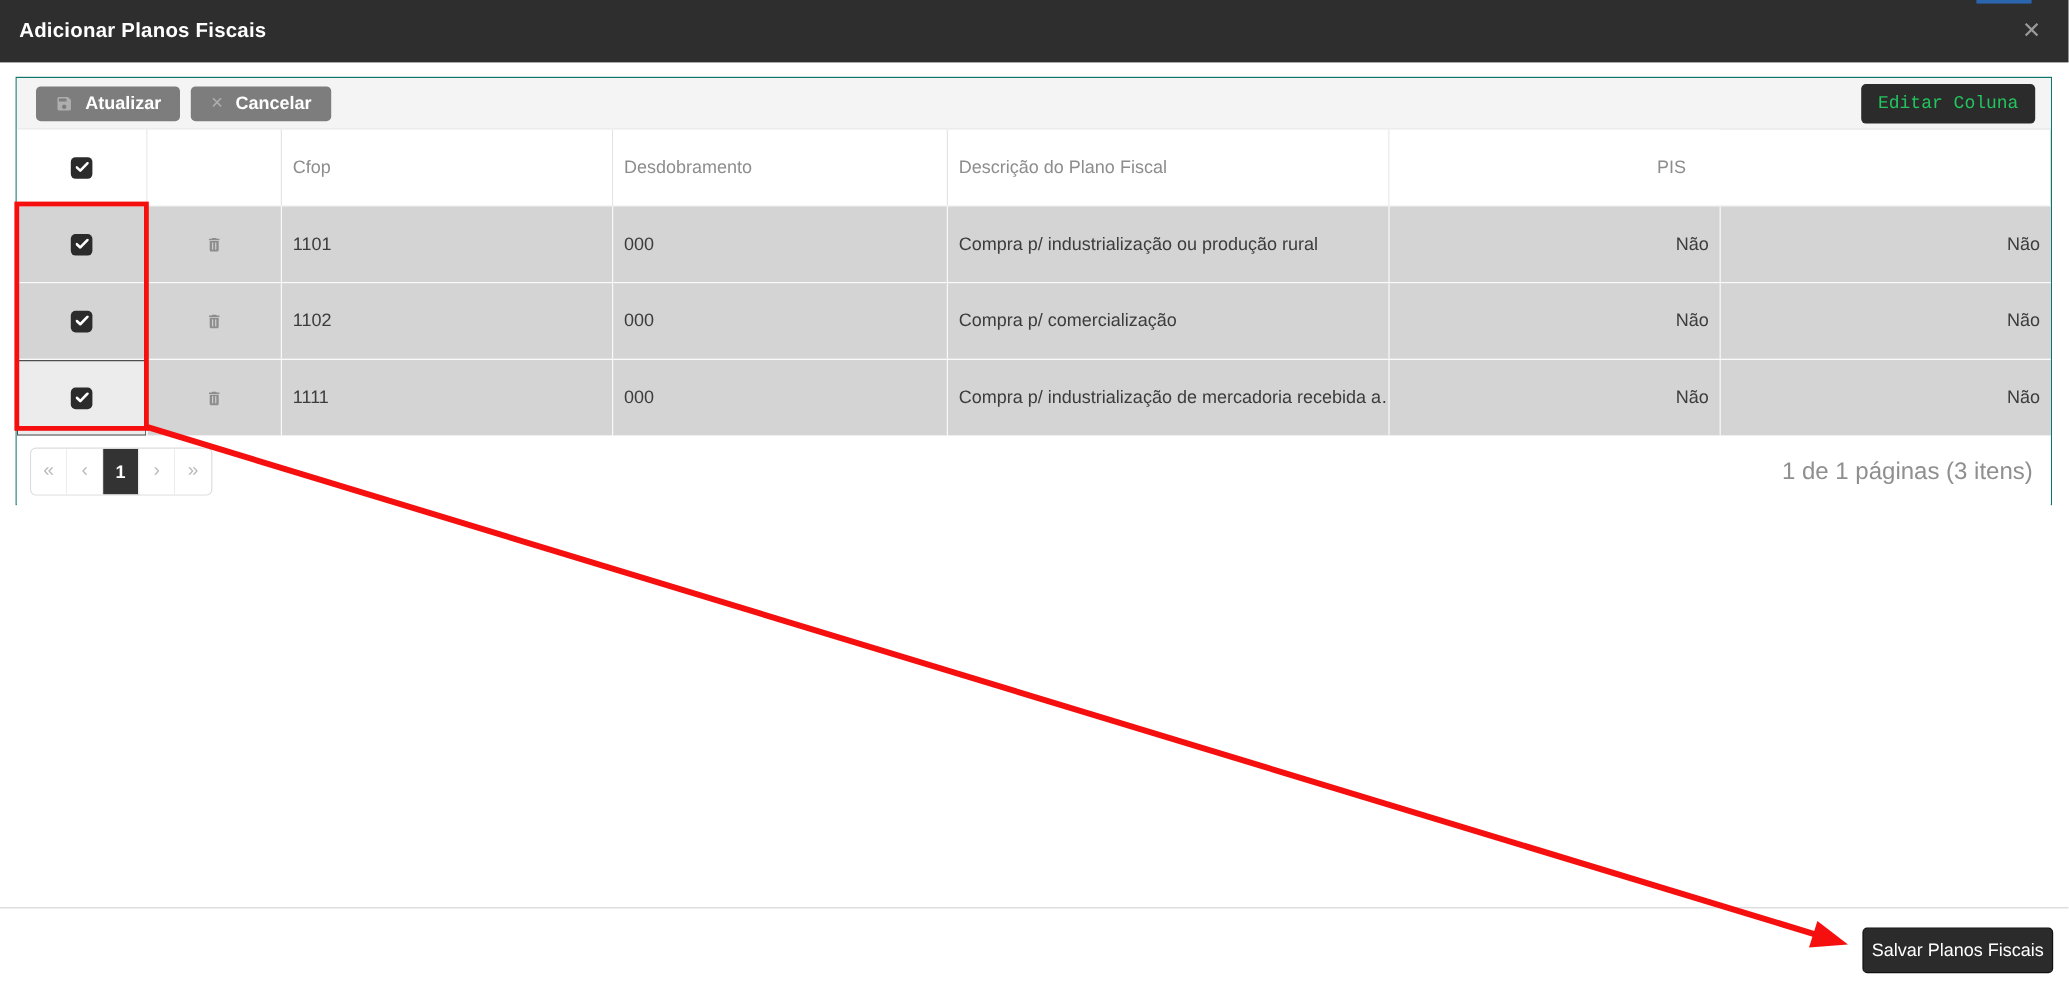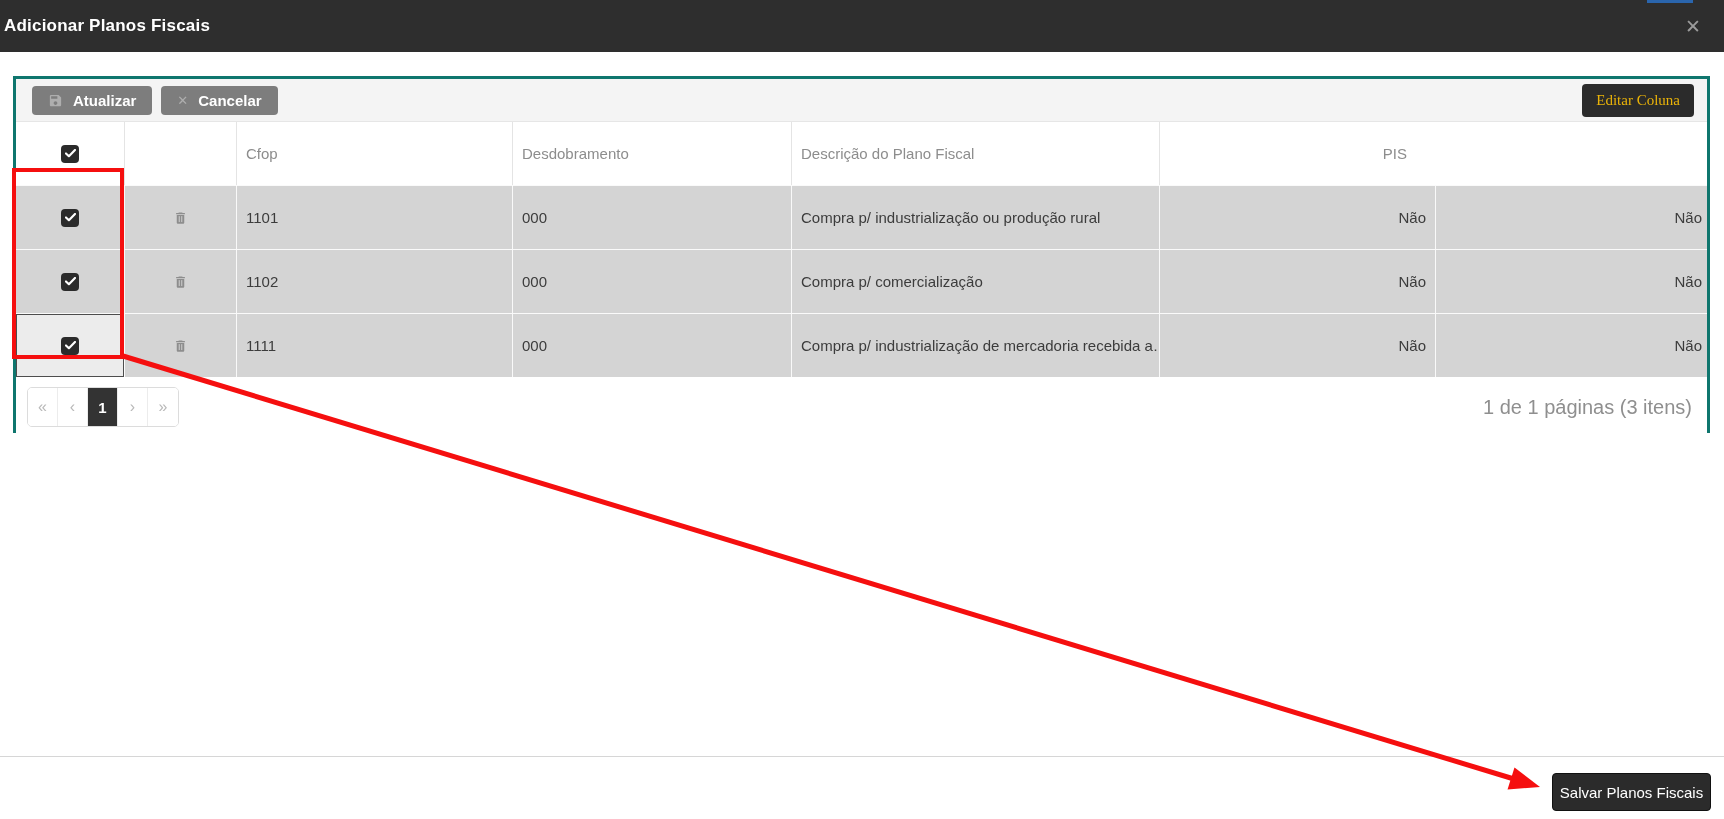--- a/index.html
+++ b/index.html
@@ -6,48 +6,48 @@
   #app{
     position:relative;width:1724px;height:819px;overflow:hidden;
     font-family:"Liberation Sans","DejaVu Sans",sans-serif;
     background:#ffffff;
   }
   
   .titlebar{
     position:absolute;left:0;top:0;width:1724px;height:52px;
     background:#2e2e2e;display:flex;align-items:center;
   }
-  .titlebar .title{color:#ffffff;font-size:17px;font-weight:bold;padding-left:4px;letter-spacing:.2px;}
+  .titlebar .title{color:#ffffff;font-size:17px;font-weight:bold;padding-left:16px;letter-spacing:.2px;}
   .close-x{
     position:absolute;right:14px;top:0;height:52px;width:34px;
     display:flex;align-items:center;justify-content:center;
     color:#9b9b9b;font-size:19px;font-weight:bold;cursor:pointer;
   }
   .blue-sliver{position:absolute;left:1647px;top:0;width:46px;height:3px;background:#2a65ad;}
   
   .panel{
     position:absolute;left:13px;top:64px;width:1697px;height:357px;
-    border:3px solid #0f766e;background:#fff;box-sizing:border-box;margin-top:12px;
+    border:1px solid #0f766e;background:#fff;box-sizing:border-box;
   }
   .toolbar{
     height:43px;background:#f4f4f4;border-bottom:1px solid #e6e6e6;
     display:flex;align-items:center;padding:0 13px 0 16px;box-sizing:border-box;
   }
   .tb-btn{
     height:29px;background:#7d7d7d;border:none;border-radius:4px;
     color:#ffffff;font-size:15px;font-weight:bold;
     display:flex;align-items:center;padding:0 16px;margin-right:9px;cursor:pointer;
     font-family:inherit;
   }
   .tb-btn .ico{margin-right:10px;display:flex;align-items:center;color:#aeaeae;font-size:13px;font-weight:bold;}
   .spacer{flex:1;}
   .dark-btn{
     height:33px;background:#2b2b2b;border:none;border-radius:4px;
-    color:#eab308;font-size:15px;display:flex;align-items:center;
-    padding:0 14px;cursor:pointer;font-family:Liberation Serif, serif;
+    color:#22c55e;font-size:15px;display:flex;align-items:center;
+    padding:0 14px;cursor:pointer;font-family:Liberation Mono, monospace;
   }
   
   .grid-header,.grid-row{
     display:grid;grid-template-columns:109px 112px 276px 279px 368px 276px 275px;
     height:63px;
   }
   .grid-header .hc{
     display:flex;align-items:center;padding:0 9px;box-sizing:border-box;
     color:#8d8d8d;font-size:15px;border-right:1px solid #e4e4e4;background:#fff;
   }

